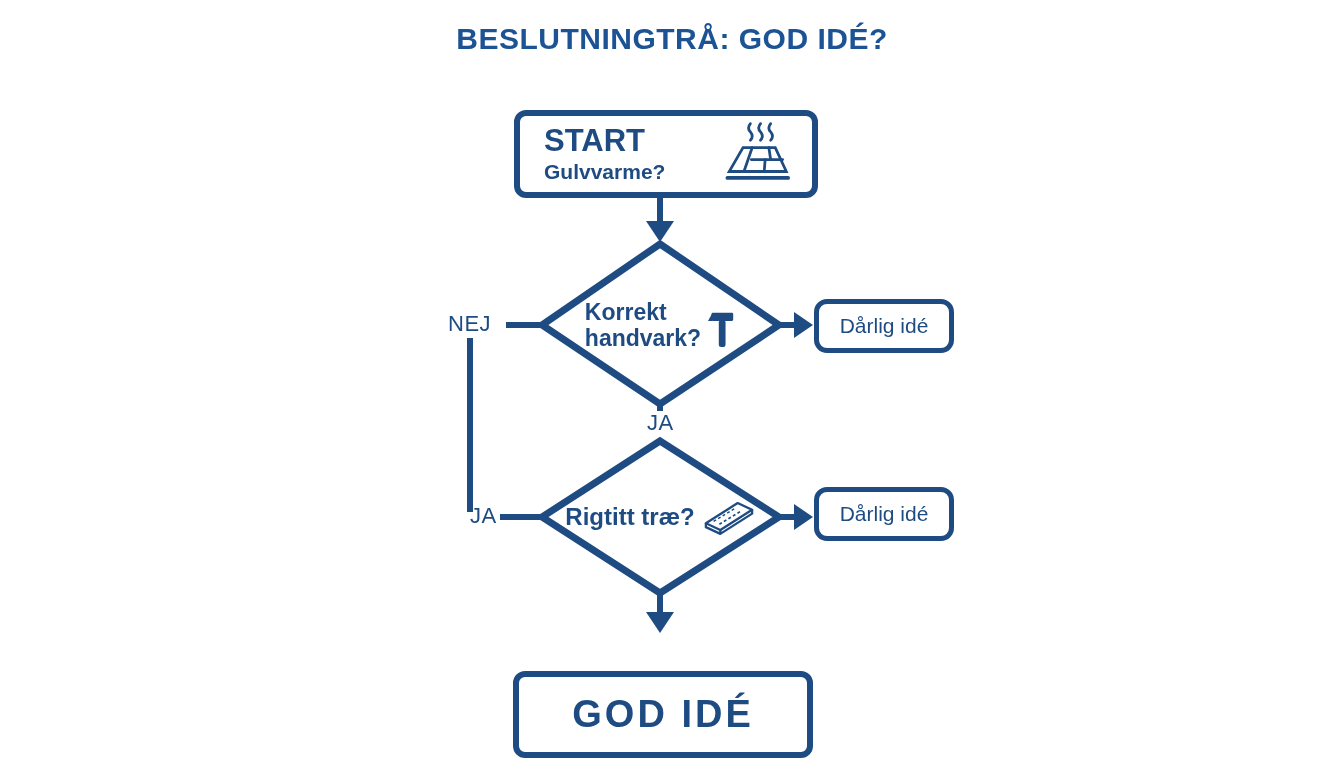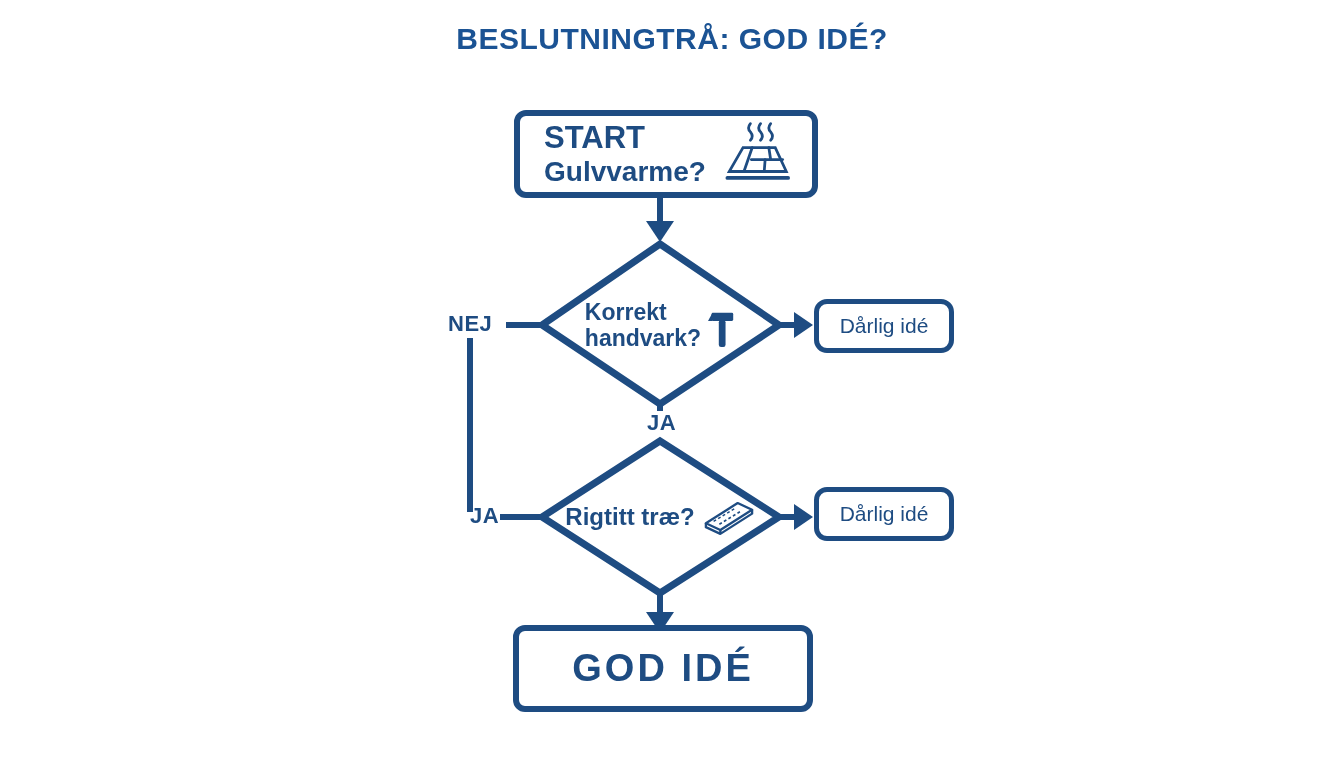--- a/index.html
+++ b/index.html
@@ -37,58 +37,58 @@
     justify-content: center;
   }
   .start-box {
     left: 514px; top: 110px;
     width: 304px; height: 88px;
     justify-content: space-between;
     padding: 0 20px 0 24px;
   }
   .start-text { line-height: 1.05; }
   .start-label { font-size: 31px; font-weight: bold; }
-  .start-sublabel { font-size: 28px; font-weight: bold; margin-top: 3px; }
+  .start-sublabel { font-size: 21px; font-weight: bold; margin-top: 3px; }
   .floor-icon { width: 74px; height: 70px; flex: 0 0 auto; }
   .diamond-content {
     position: absolute;
     display: flex;
     align-items: center;
     justify-content: center;
     text-align: left;
     font-weight: bold;
     color: #1e4c82;
   }
   .d1-content { left: 555px; top: 283px; width: 210px; height: 84px; }
   .d1-text { font-size: 23px; line-height: 1.15; }
   .hammer-icon { width: 27px; height: 42px; margin-left: 7px; margin-top: 8px; flex: 0 0 auto; }
   .d2-content { left: 548px; top: 494px; width: 224px; height: 46px; }
   .d2-text { font-size: 24px; }
   .plank-icon { width: 52px; height: 37px; margin-left: 8px; flex: 0 0 auto; }
   .edge-label {
     position: absolute;
-    font-weight: bold;
+    font-weight: normal;
     font-size: 22px;
     color: #1e4c82;
     letter-spacing: 0.5px;
   }
   .nej-label { left: 448px; top: 311px; }
   .ja-left-label { left: 470px; top: 503px; }
   .ja-mid-label { left: 647px; top: 410px; }
   .small-box {
     width: 140px; height: 54px;
     border-width: 5px;
     border-radius: 13px;
     font-size: 21px;
     font-weight: normal;
   }
   .bad1 { left: 814px; top: 299px; }
   .bad2 { left: 814px; top: 487px; }
   .good-box {
-    left: 513px; top: 625px;
+    left: 513px; top: 671px;
     width: 300px; height: 87px;
     font-size: 38px;
     font-weight: bold;
     letter-spacing: 3px;
   }
 </style>
 </head>
 <body>
 
 <div class="canvas">

